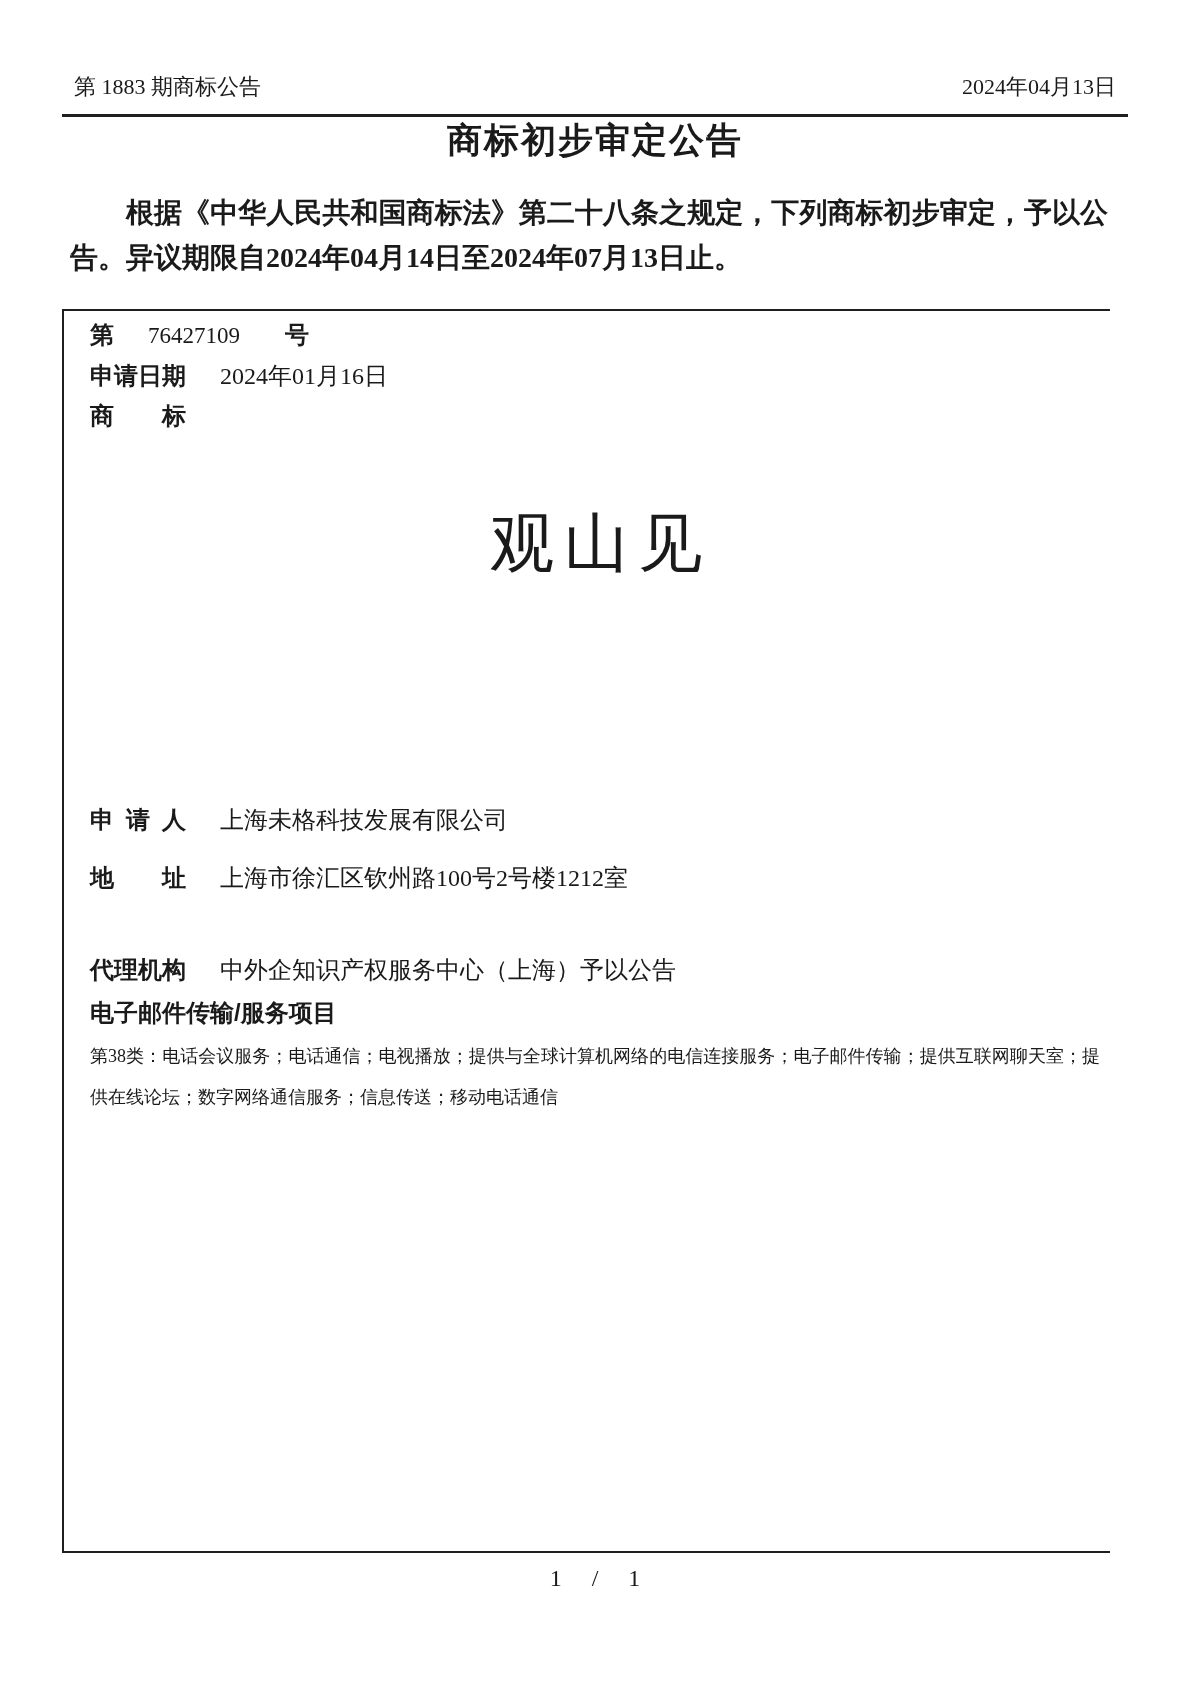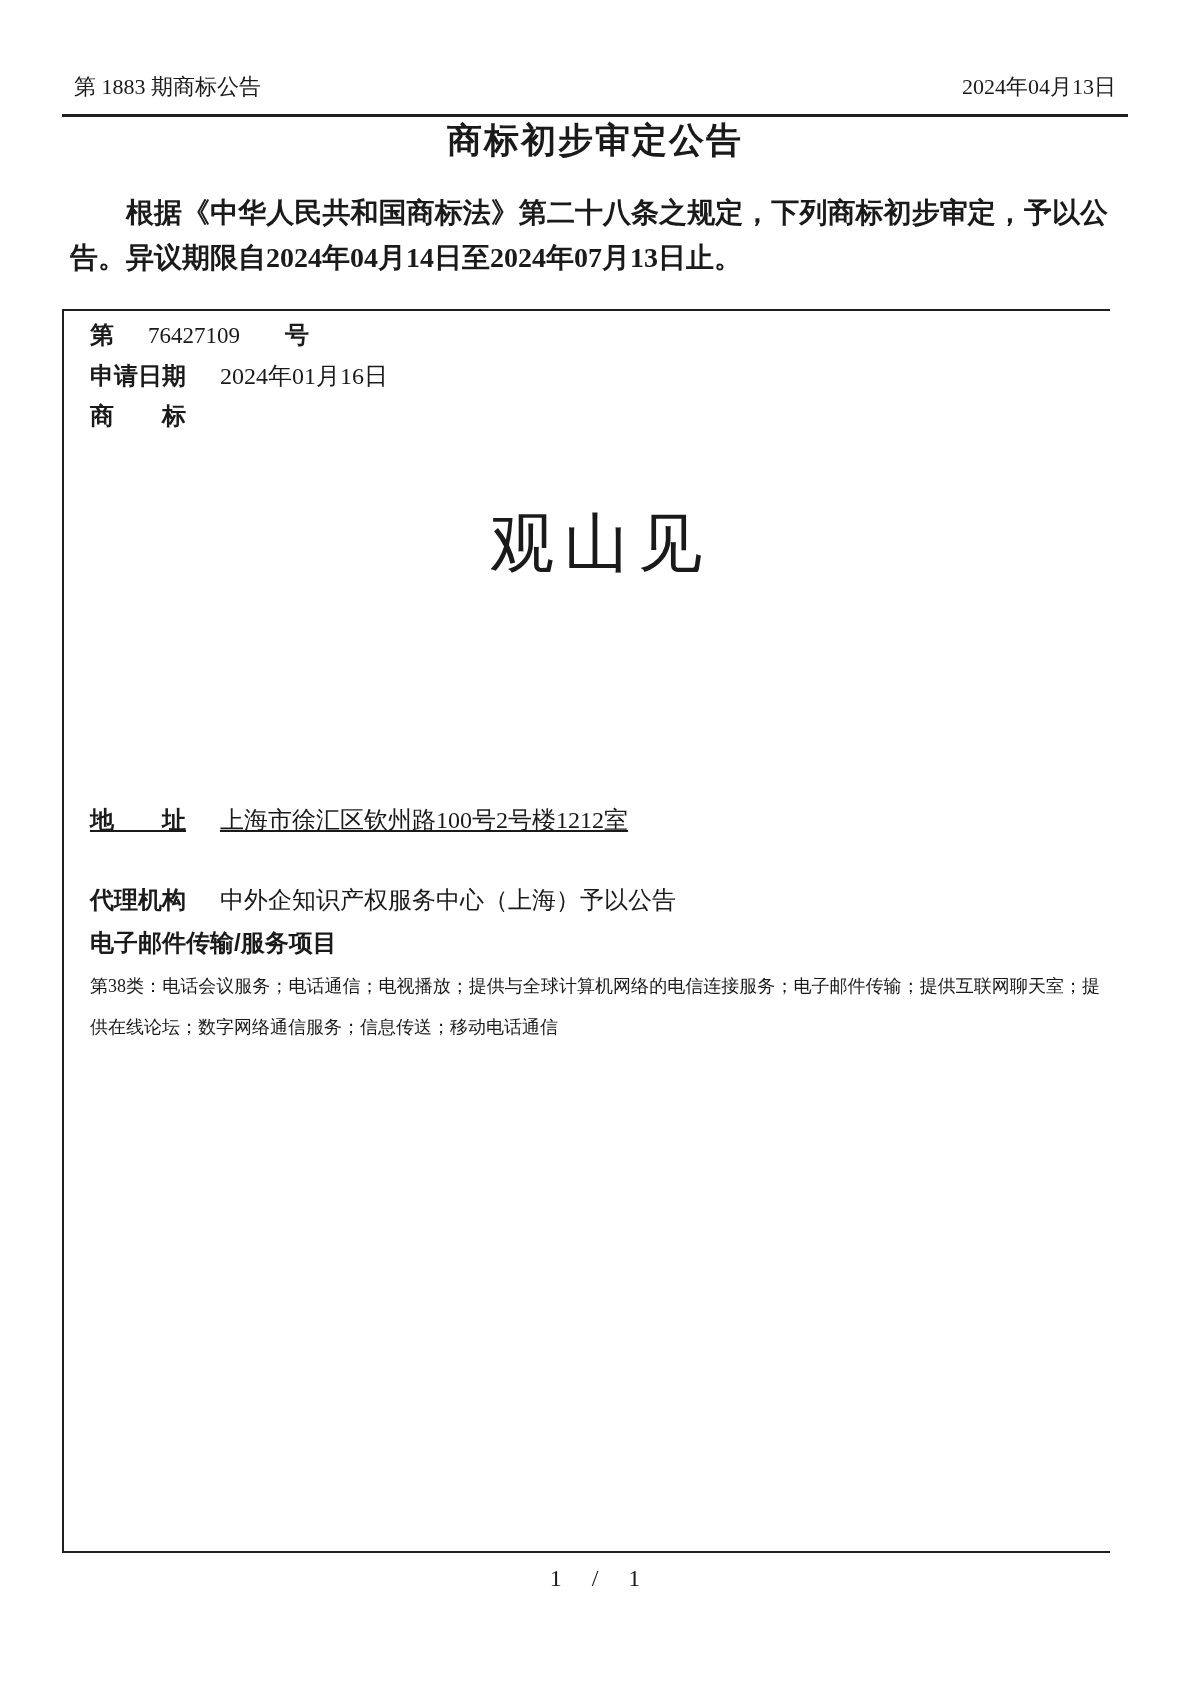--- a/index.html
+++ b/index.html
@@ -94,21 +94,21 @@
     align-items: center;
     justify-content: center;
   }
   .trademark-text {
     font-size: 64px;
     letter-spacing: 10px;
     line-height: 1;
     text-indent: 10px;
   }
   .row-applicant { margin-bottom: 18px; }
-  .row-address   { margin-bottom: 4px; text-decoration: underline; }
+  .row-address   { margin-bottom: 16px; }
   .row-agency    { margin-bottom: 3px; }
   .services-heading {
     font-family: "Liberation Sans", "DejaVu Sans", sans-serif;
     font-weight: bold;
     font-size: 24px;
     line-height: 40px;
     margin-bottom: 3px;
   }
   .services-text {
     font-size: 18px;
@@ -155,20 +155,24 @@
     </div>
 
     <div class="row">
       <span class="row-label">商标</span>
     </div>
 
     <div class="trademark-display">
       <span class="trademark-text">观山见</span>
     </div>
 
+    <div class="row row-applicant">
+      <span class="row-label">申请人</span>
+      <span class="row-value">上海未格科技发展有限公司</span>
+    </div>
 
     <div class="row row-address">
       <span class="row-label">地址</span>
       <span class="row-value">上海市徐汇区钦州路100号2号楼1212室</span>
     </div>
 
     <div class="row row-agency">
       <span class="row-label" style="width:130px; flex-basis:130px; text-align-last:auto;margin-top:36px;">代理机构</span>
       <span class="row-value" style="margin-left:0;">中外企知识产权服务中心（上海）予以公告</span>
     </div>

